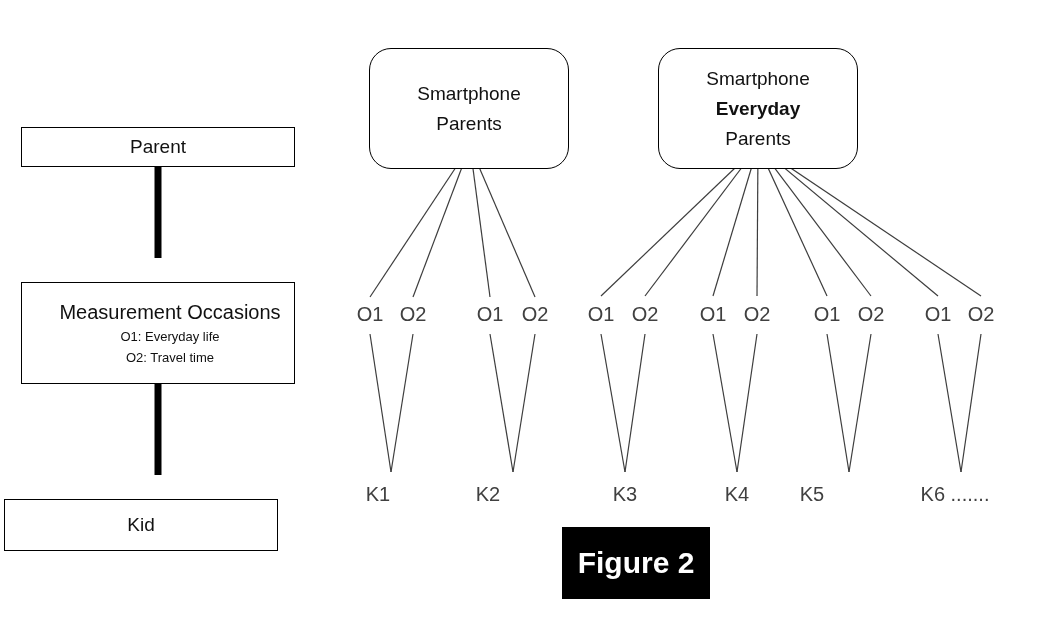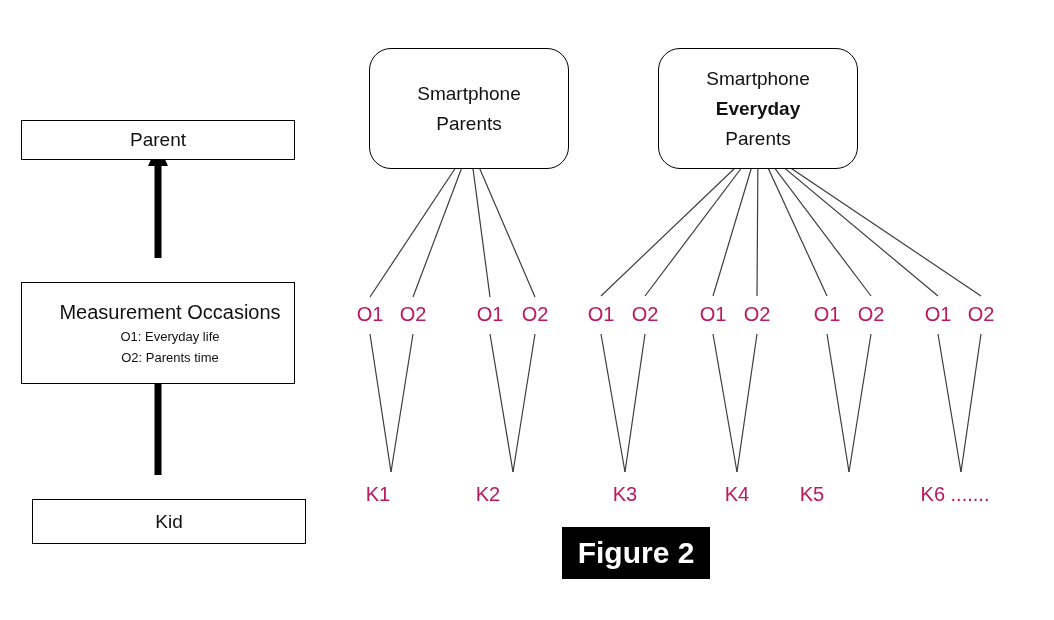--- a/index.html
+++ b/index.html
@@ -30,44 +30,44 @@
     border: 1.5px solid #000000;
     display: flex;
     flex-direction: column;
     align-items: center;
     justify-content: center;
     text-align: center;
     margin-top: 24px;
   }
   .rect-box { border-radius: 0; }
   .round-box { border-radius: 22px; }
-  .parent-box   { left: 21px;  top: 96px; width: 274px; height: 40px;  font-size: 19px; }
-  .kid-box      { left: 32px;  top: 475px; width: 274px; height: 45px;  font-size: 19px; }
+  .parent-box   { left: 21px;  top: 103px; width: 274px; height: 40px;  font-size: 19px; }
+  .kid-box      { left: 4px;  top: 475px; width: 274px; height: 52px;  font-size: 19px; }
   .measure-box  { left: 21px;  top: 258px; width: 274px; height: 102px; padding-left: 24px; }
   .measure-title { font-size: 20px; line-height: 27px; }
   .measure-sub   { font-size: 13px; line-height: 21px; }
   .nonadd-box { left: 369px; top: 24px; width: 200px; height: 121px; font-size: 19px; line-height: 30px; }
   .add-box    { left: 658px; top: 24px; width: 200px; height: 121px; font-size: 19px; line-height: 30px; }
   .bold-line { font-weight: bold; }
   .node-label {
     position: absolute;
     transform: translateX(-50%);
     white-space: nowrap;
     font-size: 20px;
     line-height: 26px;
-    color: #be185d;
+    color: #404040;
   }
   .o-label { top: 301px; }
   .k-label { top: 481px; }
   .caption {
     position: absolute;
     left: 562px;
     top: 527px;
     width: 148px;
-    height: 52px;
+    height: 72px;
     background: #000000;
     color: #ffffff;
     font-size: 30px;
     font-weight: bold;
     display: flex;
     align-items: center;
     justify-content: center;
   }
 </style>
 </head>
@@ -121,21 +121,21 @@
     </g>
   </svg>
 
   <div class="box rect-box parent-box">
     <span>Parent</span>
   </div>
 
   <div class="box rect-box measure-box">
     <div class="measure-title">Measurement Occasions</div>
     <div class="measure-sub">O1: Everyday life</div>
-    <div class="measure-sub">O2: Parents time</div>
+    <div class="measure-sub">O2: Travel time</div>
   </div>
 
   <div class="box rect-box kid-box">
     <span>Kid</span>
   </div>
 
   <div class="box round-box nonadd-box">
     <div>Smartphone</div>
     <div>Parents</div>
   </div>

